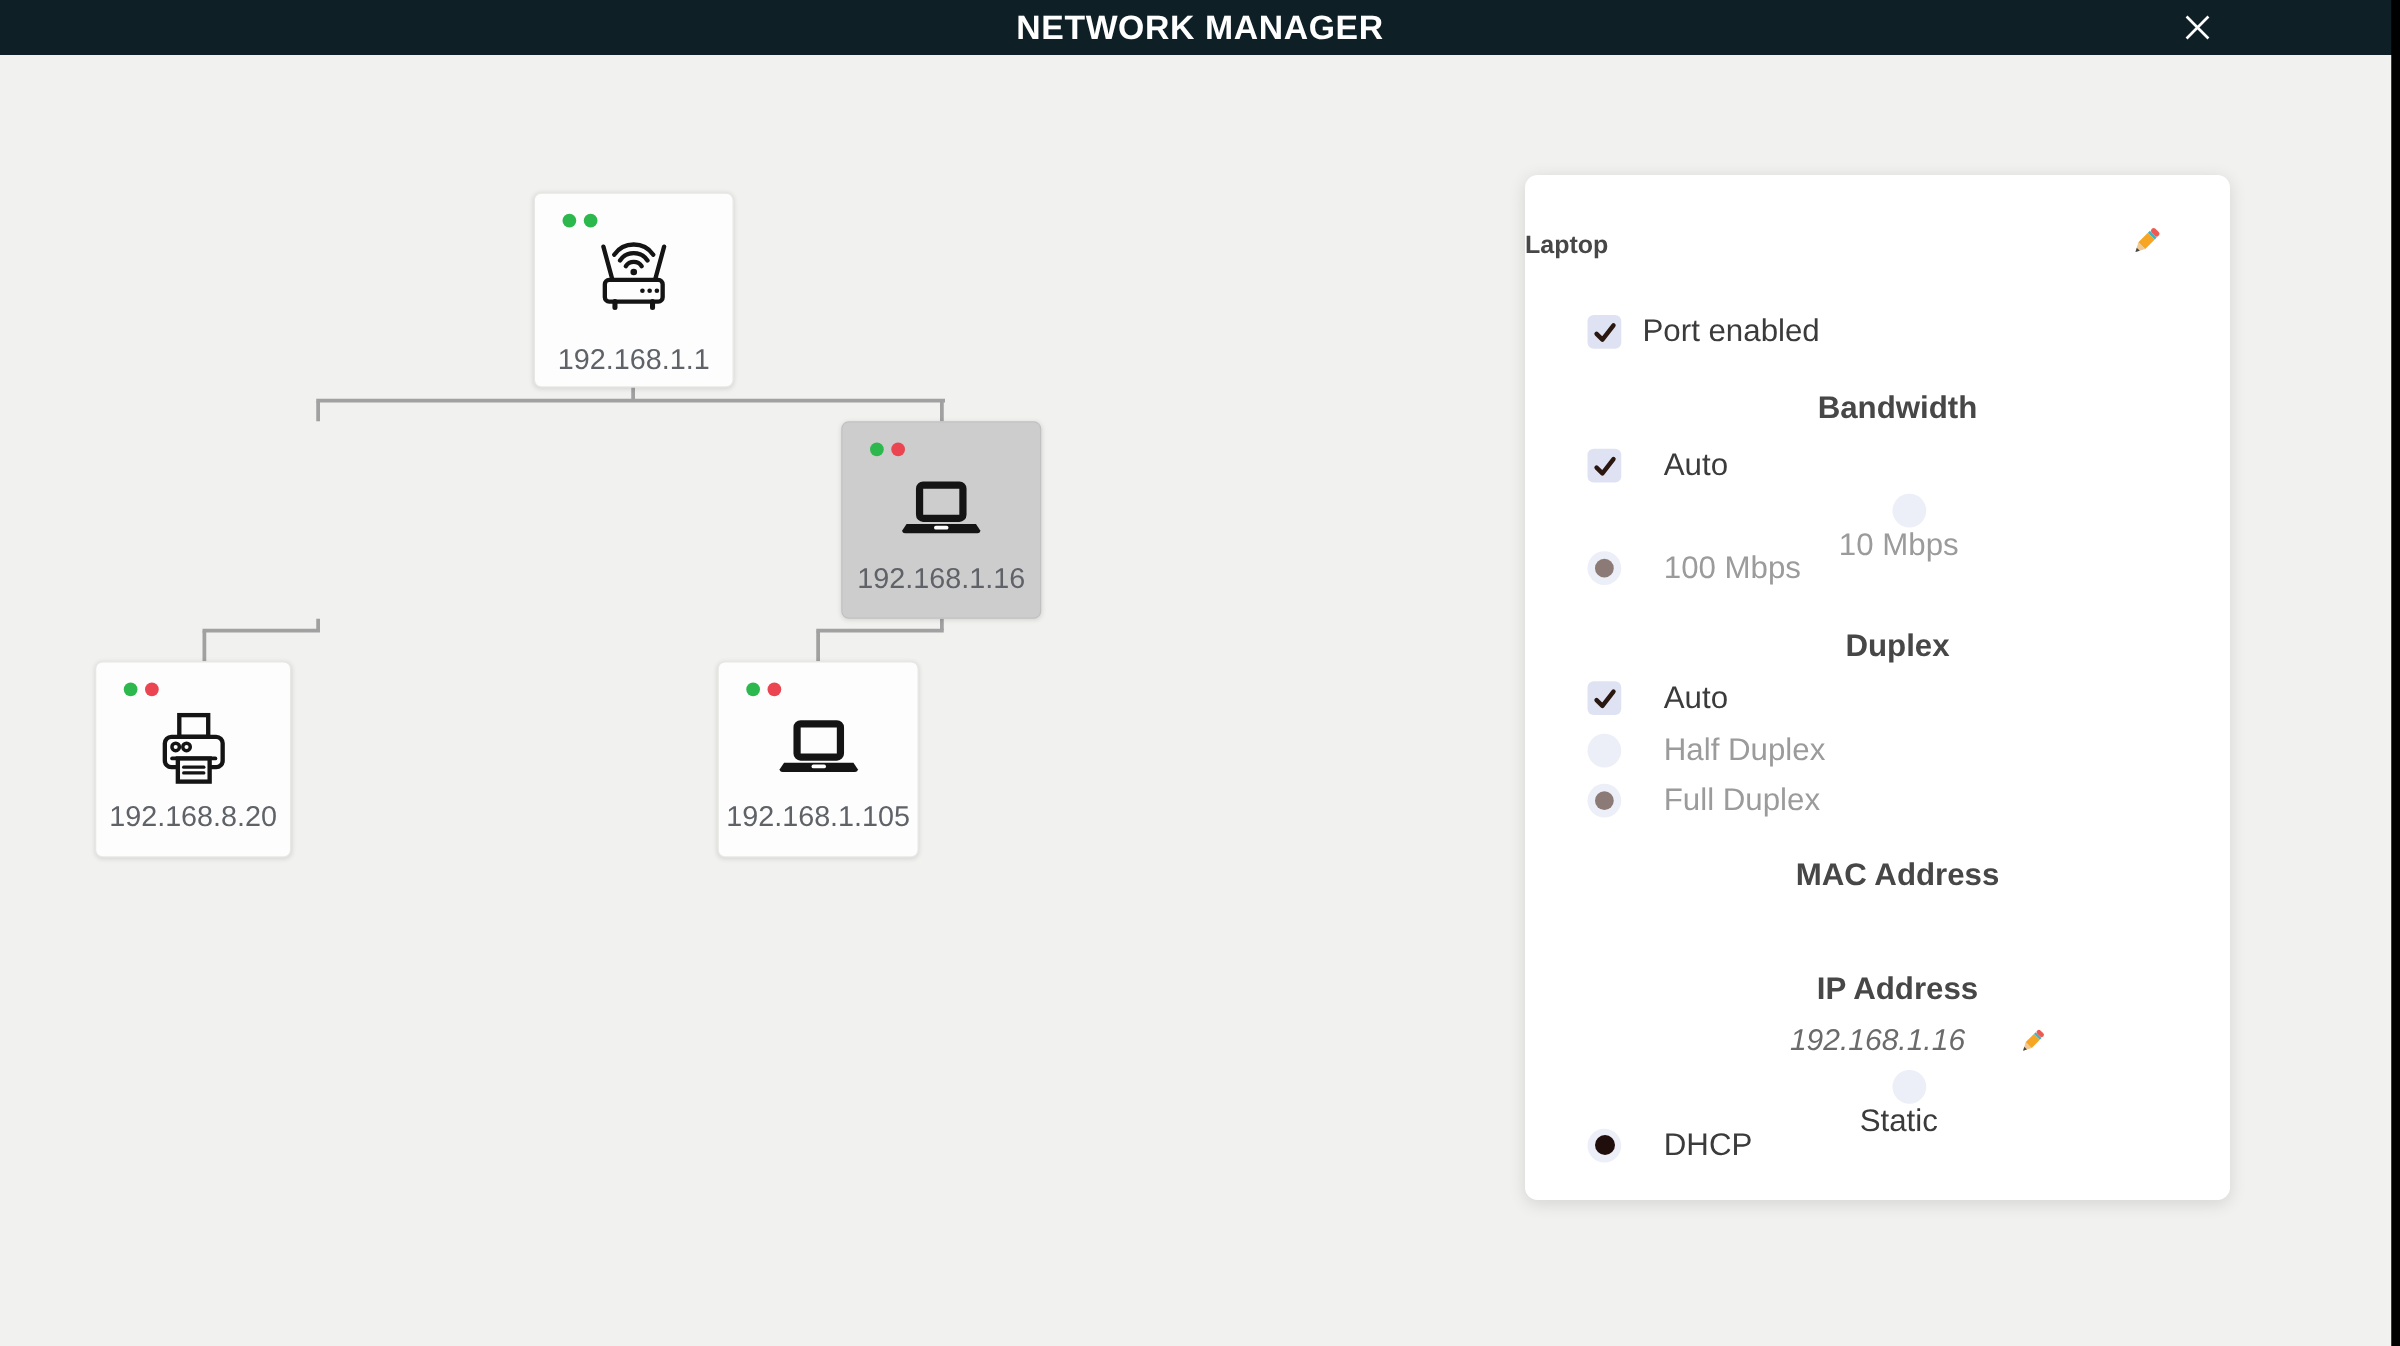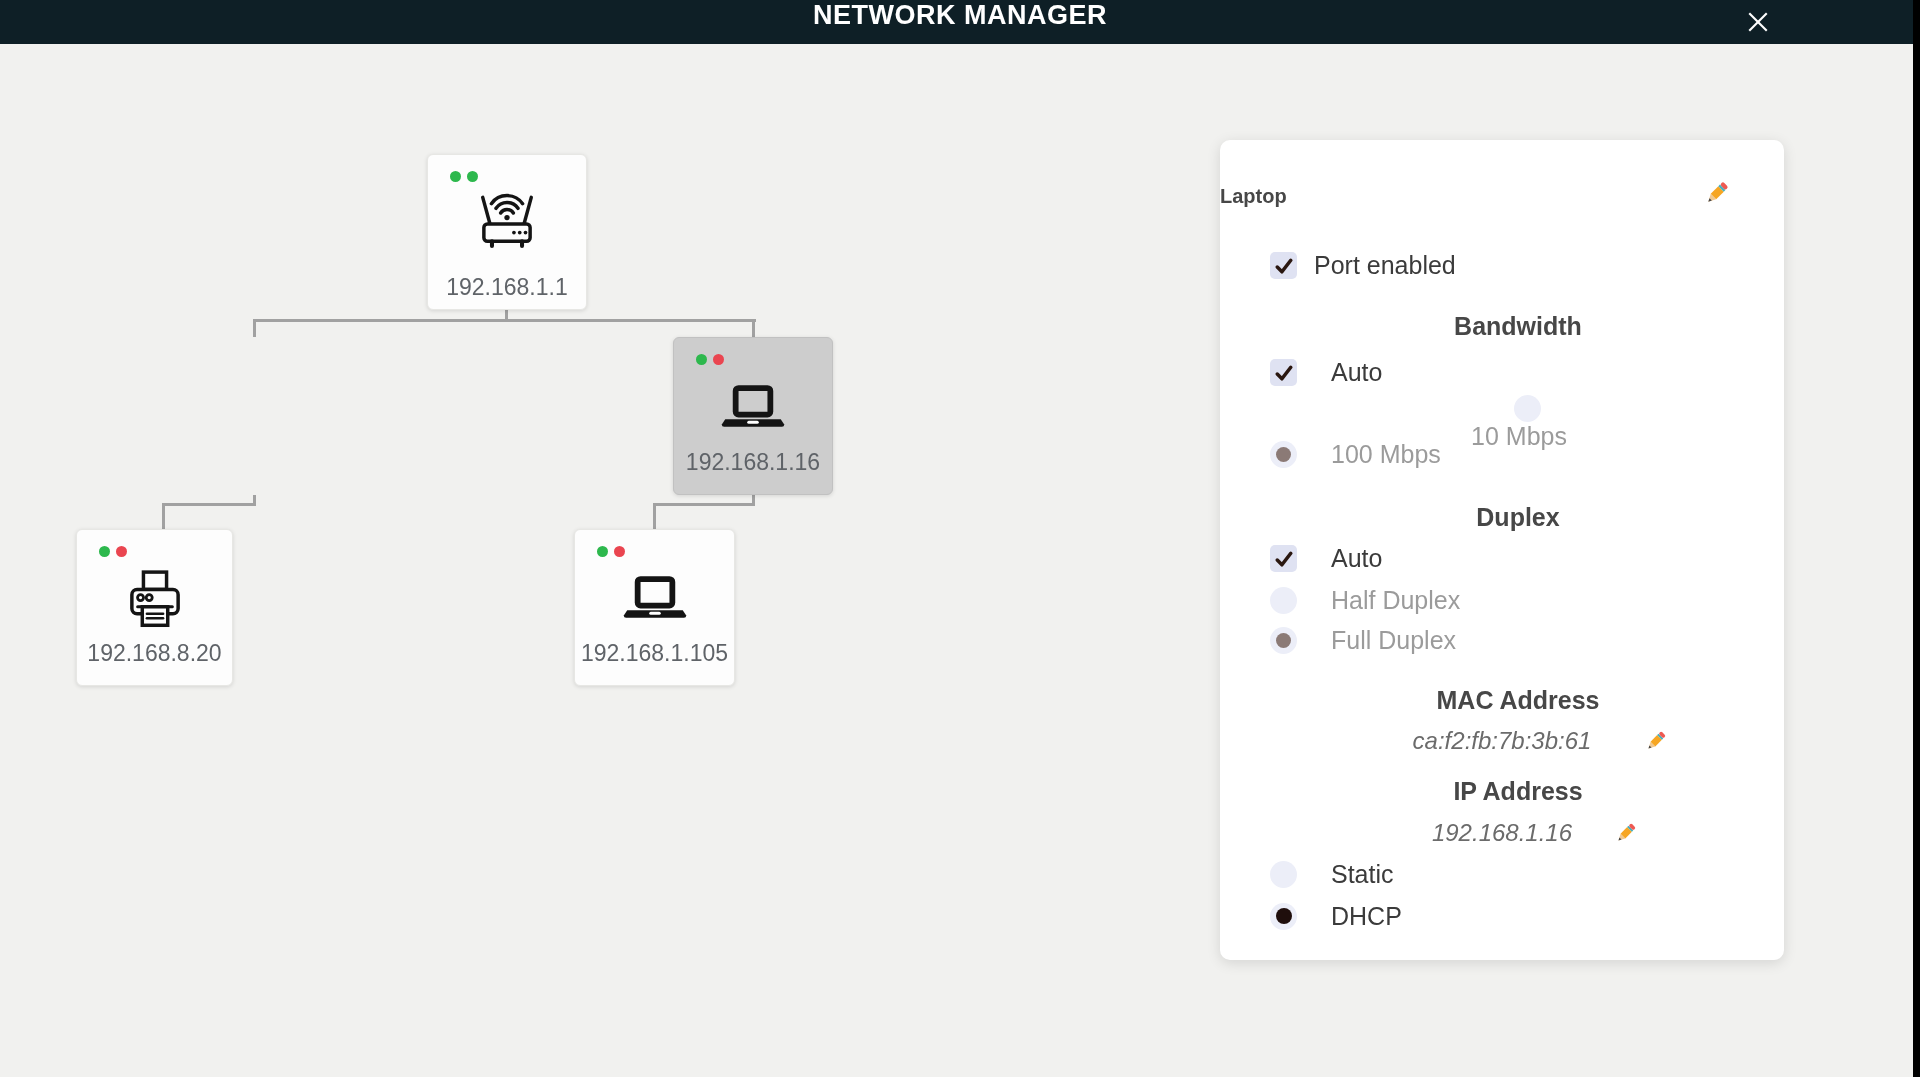--- a/index.html
+++ b/index.html
@@ -2,21 +2,21 @@
 <html><head>
 <meta charset="utf-8">
 <style>
   * { margin:0; padding:0; box-sizing:border-box; }
   html,body { width:1920px; height:1077px; }
   body { font-family:"Liberation Sans", sans-serif; background:#f1f1ef; overflow:hidden; }
   .screen { position:relative; width:1920px; height:1077px; background:#f1f1ef; overflow:hidden; }
 
   
   .titlebar { position:absolute; left:0; top:0; width:1920px; height:44px; background:#0e1f26;
-              display:flex; align-items:flex-start; justify-content:center; }
+              display:flex; align-items:center; justify-content:center; }
   .titlebar .app-title { color:#ffffff; font-size:27px; font-weight:bold; letter-spacing:.5px; }
   .close-btn { position:absolute; left:1742px; top:6px; width:32px; height:32px; cursor:pointer;
                display:flex; align-items:center; justify-content:center; }
   .right-edge { position:absolute; left:1913px; top:0; width:7px; height:1077px; background:#000; }
 
   
   .conn { position:absolute; background:#a1a1a1; }
   .node { position:absolute; background:#fdfdfd; border:1px solid #e7e7e4; border-radius:6px;
           box-shadow:0 1px 4px rgba(0,0,0,.12); display:flex; flex-direction:column;
           align-items:center; justify-content:center; cursor:pointer; }
@@ -228,43 +228,35 @@
       <div class="radio">
           <div class="rdot muted"></div>
         </div>
       <div class="lbl dim gap-opt">Full Duplex</div>
     </div>
 
     <div class="prow center" style="top:542px;">
       <div class="sec-heading">MAC Address</div>
     </div>
 
-    <div class="prow" style="top:583px;">
-      <div class="value-text">ca:f2:fb:7b:3b:61</div>
-      <div class="pencil-btn" style="left:423px; top:5px;">
-        <svg class="pencil-svg" viewBox="0 0 24 24">
-            <use href="#pencil"></use>
-          </svg>
-      </div>
-    </div>
 
     <div class="prow center" style="top:633px;">
       <div class="sec-heading">IP Address</div>
     </div>
 
     <div class="prow" style="top:675px;">
       <div class="value-text">192.168.1.16</div>
       <div class="pencil-btn" style="left:393px; top:5px;">
         <svg class="pencil-svg" viewBox="0 0 24 24">
             <use href="#pencil"></use>
           </svg>
       </div>
     </div>
 
-    <div class="prow" style="top:716px;">
+    <div class="prow" style="top:716px;flex-direction:column;">
       <div class="radio"></div>
       <div class="lbl gap-opt">Static</div>
     </div>
 
     <div class="prow" style="top:758px;">
       <div class="radio">
           <div class="rdot dark"></div>
         </div>
       <div class="lbl gap-opt">DHCP</div>
     </div>

